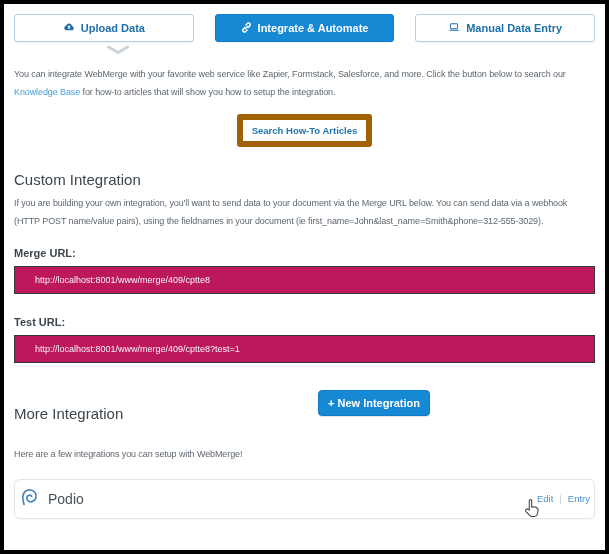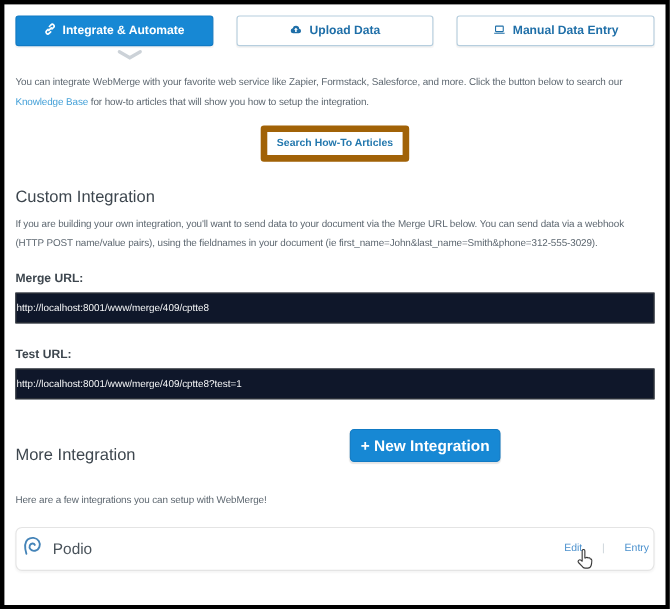--- a/index.html
+++ b/index.html
@@ -30,73 +30,73 @@
   .center-row { text-align:center; margin-top:13px; }
   .outline-btn {
     display:inline-block; background:#fff; border:6px solid #a16207; border-radius:3px;
     color:#2277ad; font-size:9.5px; font-weight:700; padding:5px 9px; cursor:pointer;
     font-family:"Liberation Sans", sans-serif;
   }
 
   .custom-title { margin-top:24px; }
   .url-label { font-size:11px; font-weight:700; color:#3d464e; margin-top:17px; }
   .url-box {
-    margin-top:7px; background:#0f172a; border:1px solid #33373c; border-radius:0;
-    height:26px; line-height:26px; padding:0 0; color:#f5f6f7; font-size:9px;
+    margin-top:7px; background:#be185d; border:1px solid #33373c; border-radius:0;
+    height:26px; line-height:26px; padding:0 20px; color:#f5f6f7; font-size:9px;
     white-space:nowrap; overflow:hidden; cursor:text;
   }
   .url-box.test { margin-top:7px; }
   .test-label { margin-top:22px; }
 
   .more-section { position:relative; margin-top:42px; }
   .primary-btn {
     position:absolute; left:304px; top:-15px;
     background:#1788d4; border:1px solid #117ac4; border-radius:4px; color:#fff;
-    font-size:14px; font-weight:700; padding:6px 9px; cursor:pointer;
+    font-size:11px; font-weight:700; padding:6px 9px; cursor:pointer;
     font-family:"Liberation Sans", sans-serif; box-shadow:0 1px 1px rgba(0,0,0,0.1);
   }
   .more-sub { margin-top:24px; }
 
   .integration-card {
     margin-top:15px; border:1px solid #e4e4e4; border-radius:6px; background:#fff;
     height:38px; display:flex; align-items:center; padding:0 4px;
     box-shadow:0 1px 2px rgba(0,0,0,0.04);
   }
   .integration-name { font-size:14px; color:#49525a; margin-left:9px; }
-  .card-actions { margin-left:auto; display:flex; align-items:center; gap:18px; font-size:9.5px; }
+  .card-actions { margin-left:auto; display:flex; align-items:center; gap:6px; font-size:9.5px; }
   .action-link { color:#4a90cd; text-decoration:none; cursor:pointer; }
   .action-sep { color:#c9d1d7; }
 
   .cursor { position:absolute; left:520px; top:495px; pointer-events:none; }
 </style>
 </head>
 <body>
 
 <div class="frame">
   <div class="content">
 
     <div class="tabs">
+      <div class="tab">
+        <span>
+          <svg width="12" height="12" viewBox="0 0 24 24">
+            <path fill="currentColor" d="M12 5a6 6 0 0 0-5.8 4.4A4.6 4.6 0 0 0 7 18.5 h10.2 a4.2 4.2 0 0 0 .9-8.3 A6 6 0 0 0 12 5z"></path>
+            <path fill="#fff" d="M12 8.5 l3.6 3.7 h-2.2 v4 h-2.8 v-4 h-2.2z"></path>
+          </svg>
+        </span>
+        <span>Upload Data</span>
+      </div>
       <div class="tab active">
         <span>
           <svg width="11" height="11" viewBox="0 0 24 24" fill="none" stroke="currentColor" stroke-width="3.2" stroke-linecap="round">
             <path d="M9.5 14.5 L14.5 9.5"></path>
             <path d="M8.2 12.2 l-3.2 3.2 a3.6 3.6 0 0 0 5.1 5.1 l3.2-3.2"></path>
             <path d="M15.8 11.8 l3.2-3.2 a3.6 3.6 0 0 0-5.1-5.1 l-3.2 3.2"></path>
           </svg>
         </span>
         <span>Integrate &amp; Automate</span>
-      </div>
-      <div class="tab">
-        <span>
-          <svg width="12" height="12" viewBox="0 0 24 24">
-            <path fill="currentColor" d="M12 5a6 6 0 0 0-5.8 4.4A4.6 4.6 0 0 0 7 18.5 h10.2 a4.2 4.2 0 0 0 .9-8.3 A6 6 0 0 0 12 5z"></path>
-            <path fill="#fff" d="M12 8.5 l3.6 3.7 h-2.2 v4 h-2.8 v-4 h-2.2z"></path>
-          </svg>
-        </span>
-        <span>Upload Data</span>
       </div>
       <div class="tab">
         <span>
           <svg width="12" height="12" viewBox="0 0 24 24" fill="none" stroke="currentColor" stroke-width="2">
             <rect x="5" y="5.5" width="14" height="10" rx="1"></rect>
             <path d="M2.5 18.5 h19"></path>
           </svg>
         </span>
         <span>Manual Data Entry</span>
       </div>

